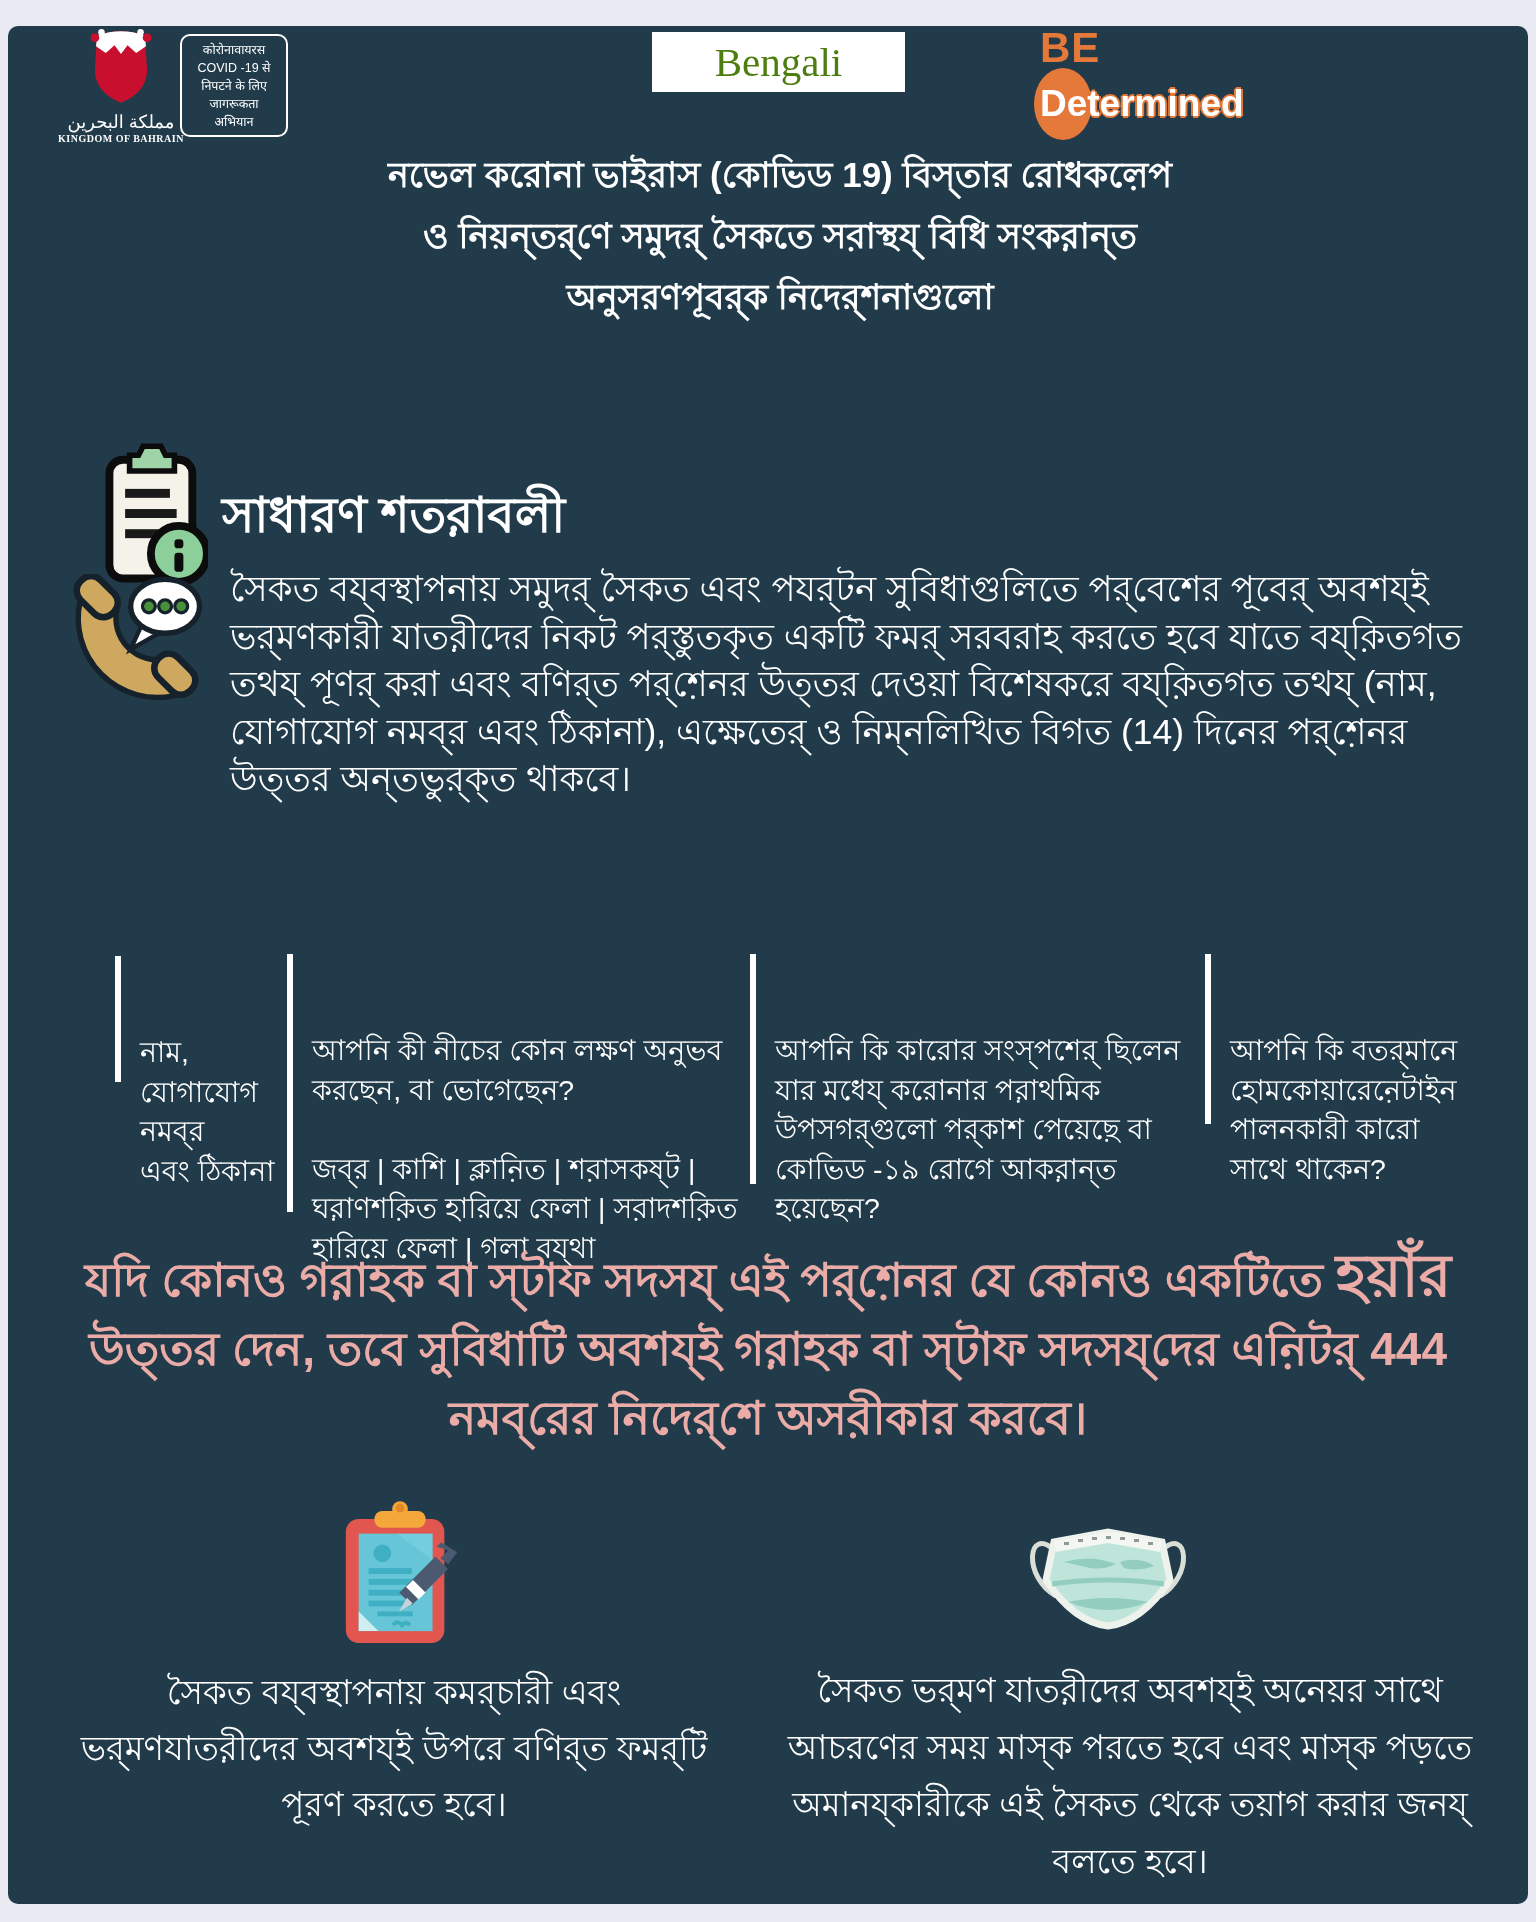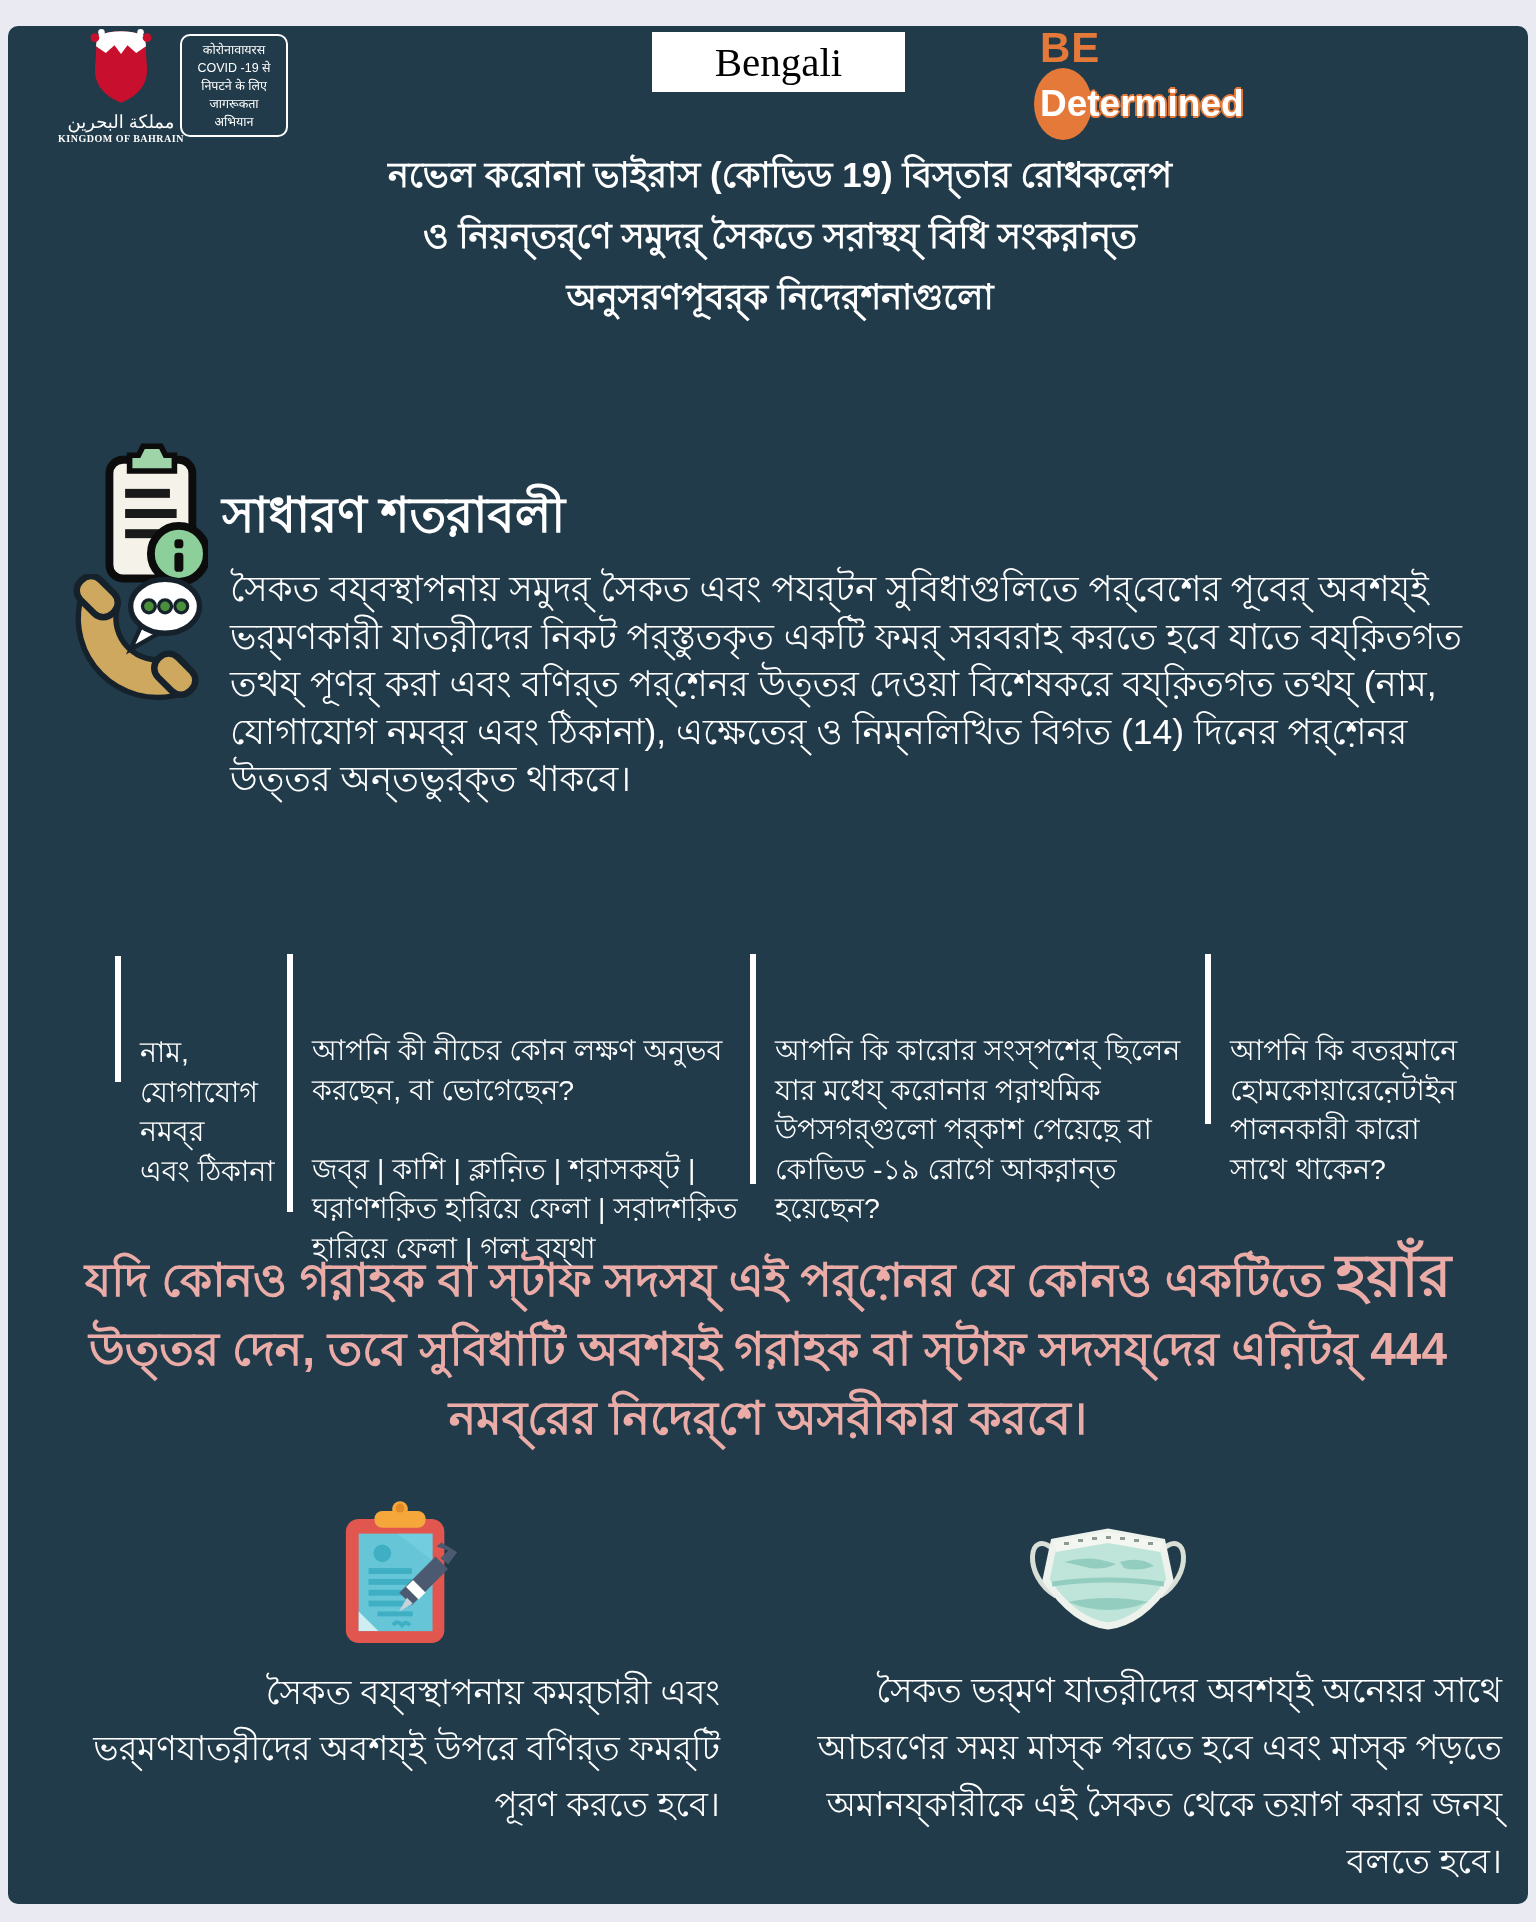--- a/index.html
+++ b/index.html
@@ -20,21 +20,21 @@
   .crest .eng{font-size:10px;font-weight:bold;letter-spacing:.5px;font-family:"Liberation Serif",serif;}
   .hindi-box{
     left:172px;top:8px;width:104px;height:94px;
     border:2px solid #fff;border-radius:10px;
     color:#fff;font-size:12.5px;line-height:18px;text-align:center;
     padding-top:5px;
   }
   .lang-box{
     left:644px;top:6px;width:253px;height:60px;background:#fff;
     display:flex;align-items:center;justify-content:center;
-    font-family:"Liberation Serif",serif;font-size:41px;color:#000000;
+    font-family:"Liberation Serif",serif;font-size:41px;color:#4d7c0f;
   }
   .brand{left:1032px;top:0px;width:260px;color:#fff;}
   .brand .be{color:#e4793a;font-weight:800;font-size:42px;line-height:44px;letter-spacing:1px;}
   .brand .det-wrap{position:relative;margin-top:2px;height:74px;}
   .brand .det-circle{position:absolute;left:-6px;top:-4px;width:58px;height:72px;background:#e4793a;border-radius:50%;}
   .brand .det{
     position:relative;font-weight:800;font-size:37px;line-height:64px;color:#fff;
     text-shadow:-2px 0 0 #e4793a,2px 0 0 #e4793a,0 -2px 0 #e4793a,0 2px 0 #e4793a,-1px -1px 0 #e4793a,1px 1px 0 #e4793a;
   }
   
@@ -65,21 +65,21 @@
   .q4 .qbar{height:170px;}
   
   .alert{
     left:48px;top:1216px;width:1424px;text-align:center;
     color:#ebaca8;font-size:46px;line-height:69px;font-weight:600;
   }
   .alert .big{font-size:59px;font-weight:800;}
   
   .fig-clipboard{left:330px;top:1474px;}
   .fig-mask{left:1012px;top:1492px;}
-  .caption{color:#fff;text-align:right;font-size:34px;font-weight:500;}
+  .caption{color:#fff;text-align:center;font-size:34px;font-weight:500;}
   .cap-left{left:60px;top:1638px;width:652px;line-height:56px;}
   .cap-right{left:750px;top:1636px;width:744px;line-height:57px;}
 </style>
 </head>
 <body>
 
 <div class="poster">
 
   <div class="abs crest">
     <svg width="66" height="76" viewBox="0 0 60 70">

